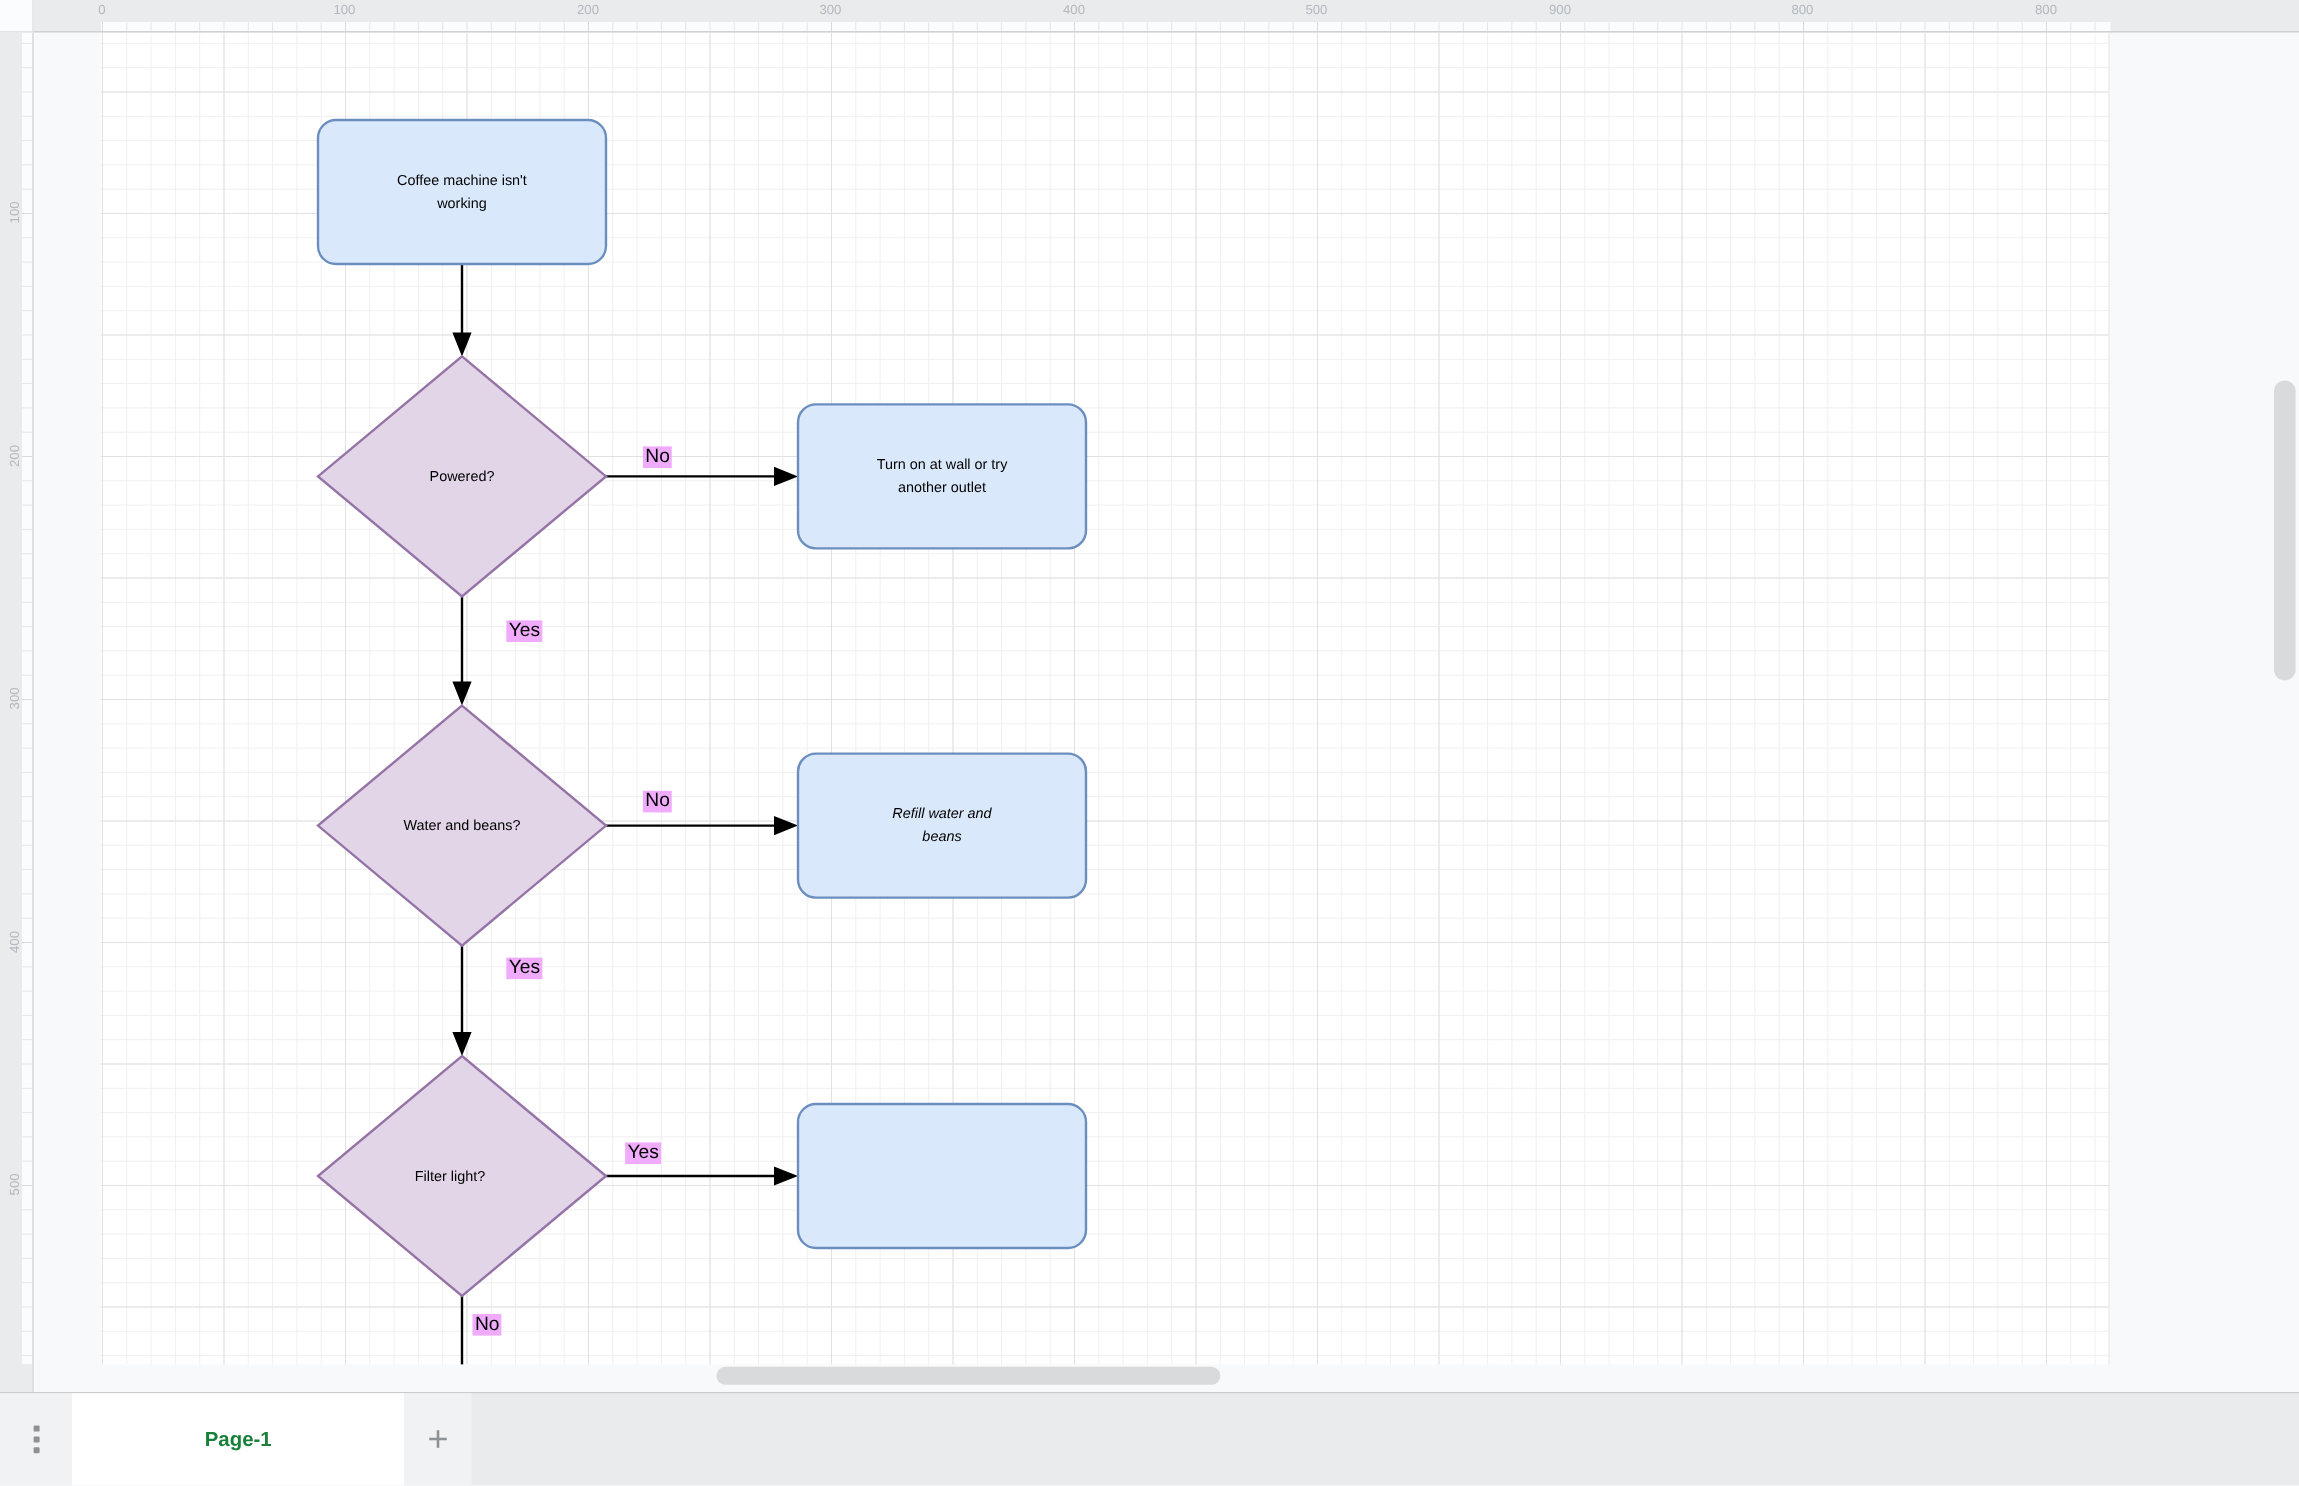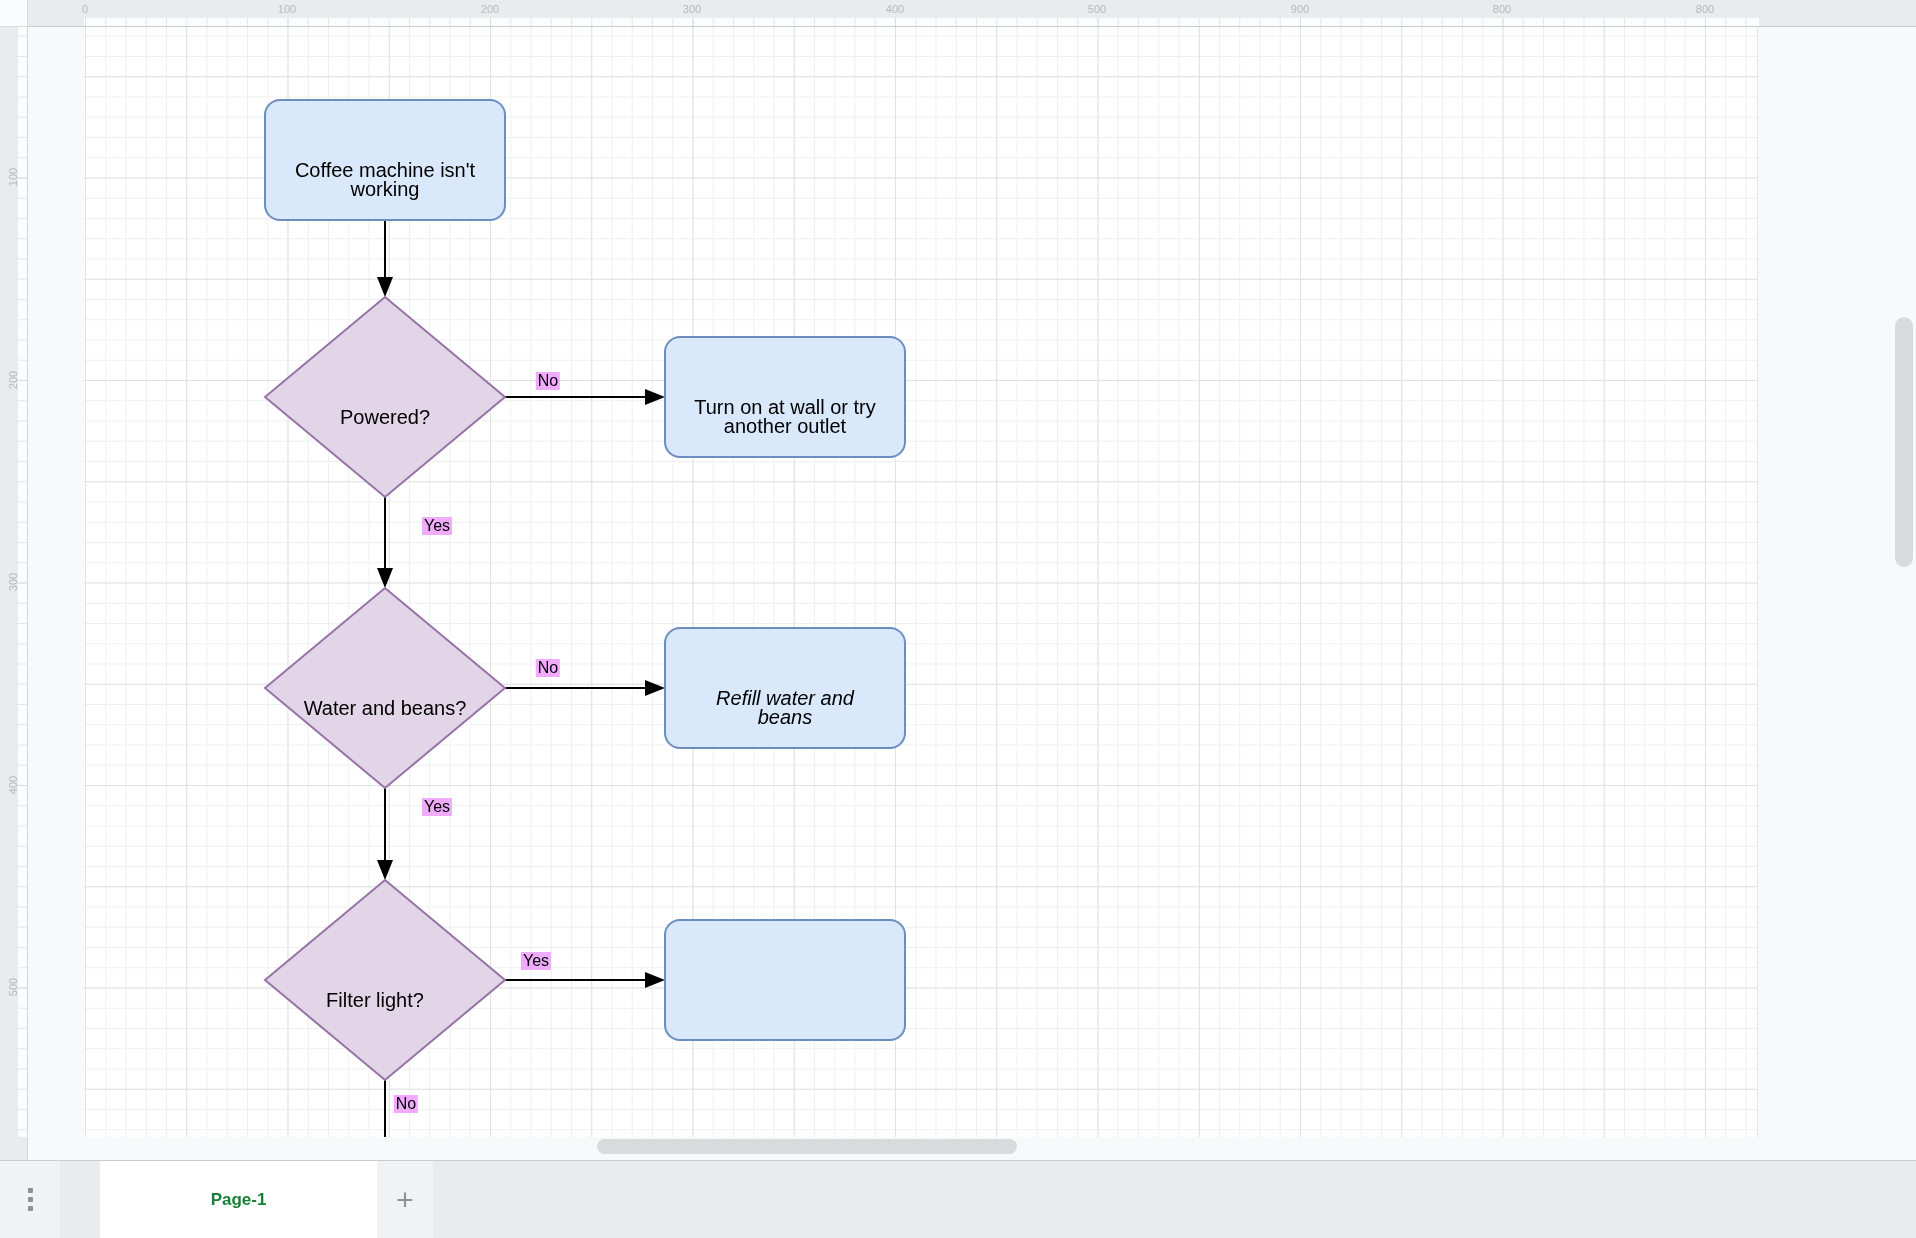--- a/index.html
+++ b/index.html
@@ -43,40 +43,40 @@
       linear-gradient(to right, #dfe1e3 1px, transparent 1px),
       linear-gradient(to bottom, #dfe1e3 1px, transparent 1px),
       linear-gradient(to right, #efefef 1px, transparent 1px),
       linear-gradient(to bottom, #efefef 1px, transparent 1px);
     background-size:101.25px 100%, 100% 101.25px, 20.25px 100%, 100% 20.25px;
     background-position:1px 0, 0 -52px, 1px 0, 0 -11.5px;
     border-right:1px solid #e4e6e8; }
   svg.diagram { position:absolute; left:0; top:0; width:1888px; height:1133px; }
 
   .node-text { position:absolute; display:flex; align-items:center; justify-content:center;
-    text-align:center; white-space:pre-line; font-size:20px; line-height:19px; color:#000;
-    pointer-events:none;margin-top:20px; }
+    text-align:center; white-space:pre-line; font-size:12px; line-height:19px; color:#000;
+    pointer-events:none; }
   .edge-label { position:absolute; transform:translate(-50%,-50%); font-size:16px; color:#000;
     background:#f0abfc; padding:0 2px; line-height:18px; }
 
   
   .hscroll-thumb { position:absolute; left:569px; top:1112px; width:420px; height:15px;
     background:#d9dadc; border-radius:8px; }
   .vscroll-thumb { position:absolute; left:1867px; top:290px; width:18px; height:250px;
     background:#d9dadc; border-radius:9px; }
 
   
   .footer { position:absolute; left:0; bottom:0; width:1916px; height:78px;
     background:#e9ebec; border-top:1px solid #c9cbcd; display:flex; align-items:stretch; z-index:6; }
   .pages-menu { width:60px; background:#f1f2f3; display:flex; align-items:center; justify-content:center;
     cursor:pointer; }
   .dots-icon { display:flex; flex-direction:column; gap:4px; }
   .dots-icon i { width:5px; height:5px; background:#8d9296; border-radius:1px; display:block; }
   .page-tab { width:277px; background:#ffffff; display:flex; align-items:center; justify-content:center;
-    font-size:17px; font-weight:bold; color:#188038; cursor:pointer;margin-left:40px; }
+    font-size:17px; font-weight:bold; color:#188038; cursor:pointer; }
   .add-page { width:56px; background:#f1f2f3; display:flex; align-items:center; justify-content:center;
     font-size:30px; font-weight:400; color:#8d9296; cursor:pointer; }
 </style>
 </head>
 <body>
 
 <div class="root">
 
   <div class="corner"></div>
 

